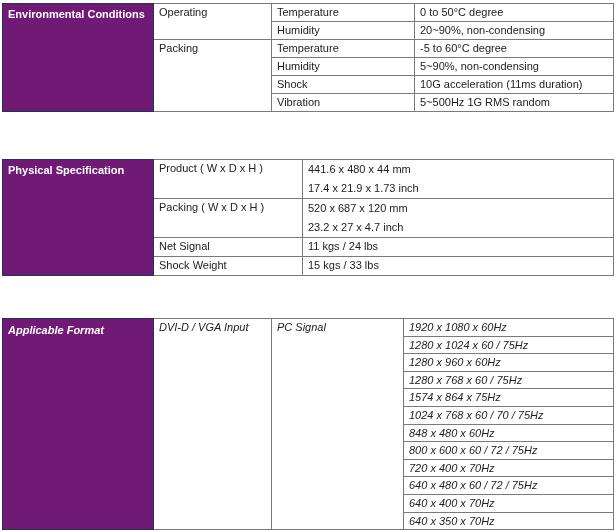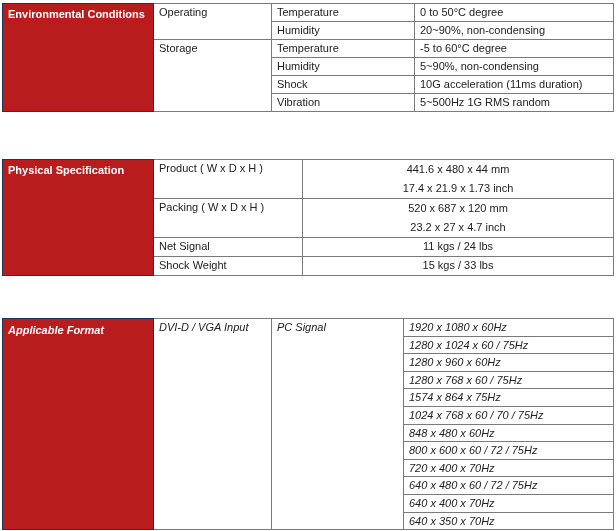--- a/index.html
+++ b/index.html
@@ -1,22 +1,22 @@
 <!DOCTYPE html>
 <html><head>
 <meta charset="utf-8">
 <style>
   html, body { margin: 0; padding: 0; background: #ffffff; }
   body { width: 616px; height: 531px; position: relative; overflow: hidden;
          font-family: "Liberation Sans", sans-serif; font-size: 11px; color: #222; }
   table { position: absolute; border-collapse: collapse; table-layout: fixed; }
   td { border: 1px solid #7a7a7a; padding: 0 5px; vertical-align: top; line-height: 17px; white-space: nowrap; }
-  td.head { background: #b91c1c; color: #ffffff; font-weight: bold; line-height: 14px; padding-top: 3px; white-space: normal;
+  td.head { background: #701a75; color: #ffffff; font-weight: bold; line-height: 14px; padding-top: 3px; white-space: normal;
             border-color: #1d3558; }
-  td.center { text-align: center; }
+  td.center { text-align: left; }
   .outer { border: 1px solid #555; }
   #t1 { left: 2px; top: 3px; width: 611px; }
   #t2 { left: 2px; top: 159px; width: 611px; }
   #t3 { left: 2px; top: 318px; width: 611px; }
   #t1 td { height: 17px; }
   #t2 td { height: 18px; }
   #t3 td { height: 16.6px; line-height: 16px; font-style: italic; }
   .twoline span { display: block; }
 </style>
 </head>
@@ -34,21 +34,21 @@
     <td class="head" rowspan="6">Environmental Conditions</td>
     <td rowspan="2">Operating</td>
     <td>Temperature</td>
     <td>0 to 50°C degree</td>
   </tr>
   <tr>
     <td>Humidity</td>
     <td>20~90%, non-condensing</td>
   </tr>
   <tr>
-    <td rowspan="4">Storage</td>
+    <td rowspan="4">Packing</td>
     <td>Temperature</td>
     <td>-5 to 60°C degree</td>
   </tr>
   <tr>
     <td>Humidity</td>
     <td>5~90%, non-condensing</td>
   </tr>
   <tr>
     <td>Shock</td>
     <td>10G acceleration (11ms duration)</td>

